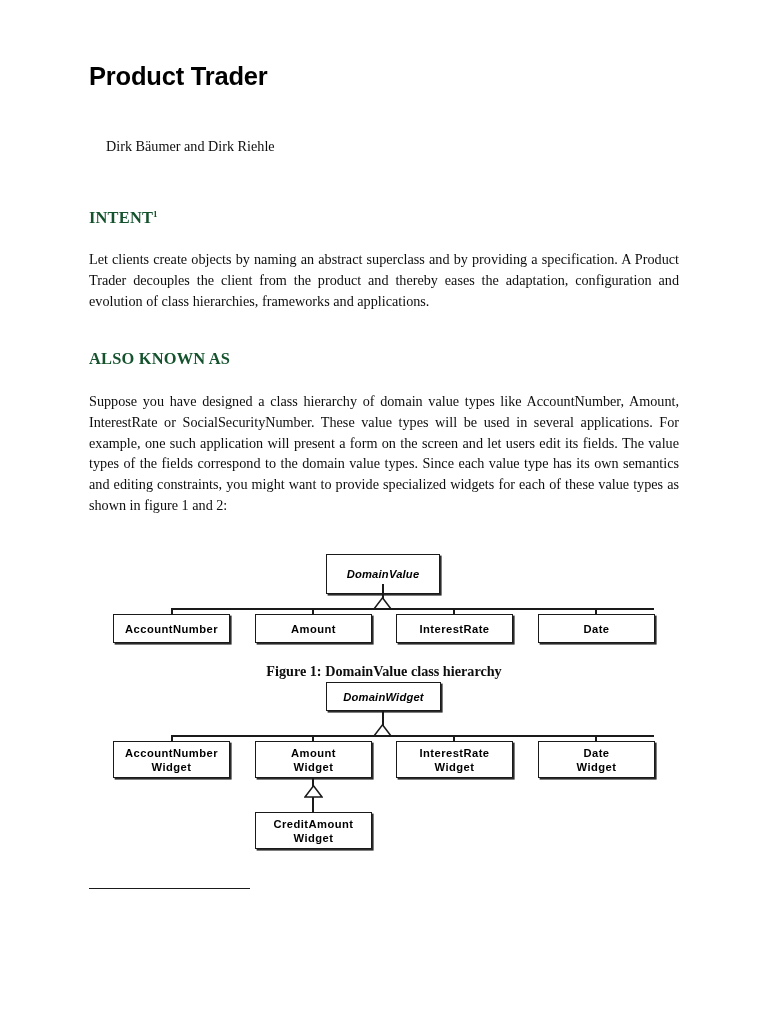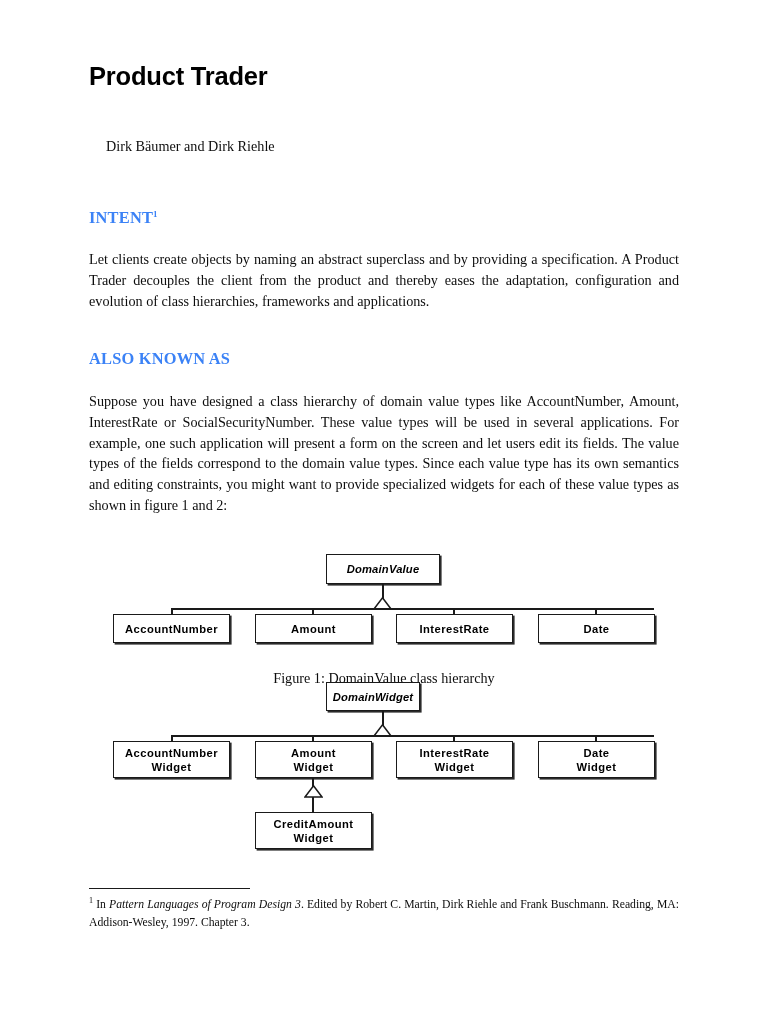--- a/index.html
+++ b/index.html
@@ -43,21 +43,21 @@
   }
 
   
   .section-heading {
     font-family: "Liberation Serif", "DejaVu Serif", serif;
     font-weight: bold;
     font-size: 16.4px;
     letter-spacing: 0.2px;
     margin: 0;
     line-height: 1.2;
-    color: #3b82f6;
+    color: #14532d;
   }
   .h-intent   { padding-top: 35px; }
   .h-aka      { padding-top: 38px; }
   .h-motiv    { padding-top: 41px; }
 
   .section-heading sup {
     font-size: 9px;
     vertical-align: super;
     line-height: 0;
     font-weight: bold;
@@ -172,21 +172,21 @@
 
 
 
     <p class="body-para">Suppose you have designed a class hierarchy of domain value types like AccountNumber, Amount, InterestRate or SocialSecurityNumber. These value types will be used in several applications. For example, one such application will present a form on the screen and let users edit its fields. The value types of the fields correspond to the domain value types. Since each value type has its own semantics and editing constraints, you might want to provide specialized widgets for each of these value types as shown in figure 1 and 2:</p>
 
   </div>
 
   <div class="figure-block" style="position:absolute; left:89px; top:550px;">
     <div class="uml" style="height:100px;">
 
-      <div class="uml-box abstract" style="left:237px; top:4px; width:114px; height:30px;">DomainValue</div>
+      <div class="uml-box abstract" style="left:237px; top:4px; width:114px; height:40px;">DomainValue</div>
 
       <div class="uml-line v" style="left:293px; top:34px; height:15px;"></div>
 
       <div class="tri-wrap" style="left:284px; top:47px;">
         <svg width="19" height="13" viewBox="0 0 19 13">
           <polygon points="9.5,0.8 18,12 1,12" fill="#ffffff" stroke="#1a1a1a" stroke-width="1.5"></polygon>
         </svg>
       </div>
 
       <div class="uml-line h" style="left:82px; top:58px; width:483px;"></div>
@@ -195,27 +195,27 @@
       <div class="uml-line v" style="left:223px; top:58px; height:16px;"></div>
       <div class="uml-line v" style="left:364px; top:58px; height:16px;"></div>
       <div class="uml-line v" style="left:506px; top:58px; height:16px;"></div>
 
       <div class="uml-box" style="left:24px; top:64px; width:117px; height:29px;">AccountNumber</div>
       <div class="uml-box" style="left:166px; top:64px; width:117px; height:29px;">Amount</div>
       <div class="uml-box" style="left:307px; top:64px; width:117px; height:29px;">InterestRate</div>
       <div class="uml-box" style="left:449px; top:64px; width:117px; height:29px;">Date</div>
     </div>
 
-    <p class="figure-caption" style="position:absolute; top:119px; left:0;">Figure 1: DomainValue class hierarchy</p>
+    <p class="figure-caption" style="position:absolute; top:112px; left:0;font-weight:bold;">Figure 1: DomainValue class hierarchy</p>
   </div>
 
   <div class="figure-block" style="position:absolute; left:89px; top:678px;">
     <div class="uml" style="height:175px;">
 
-      <div class="uml-box abstract" style="left:237px; top:4px; width:94px; height:29px;">DomainWidget</div>
+      <div class="uml-box abstract" style="left:237px; top:4px; width:115px; height:29px;">DomainWidget</div>
 
       <div class="uml-line v" style="left:293px; top:33px; height:15px;"></div>
 
       <div class="tri-wrap" style="left:284px; top:46px;">
         <svg width="19" height="13" viewBox="0 0 19 13">
           <polygon points="9.5,0.8 18,12 1,12" fill="#ffffff" stroke="#1a1a1a" stroke-width="1.5"></polygon>
         </svg>
       </div>
 
       <div class="uml-line h" style="left:82px; top:57px; width:483px;"></div>
@@ -248,16 +248,15 @@
 
       <div class="uml-box" style="left:166px; top:134px; width:117px; height:37px;">
         <span><span>CreditAmount</span><span class="l2">Widget</span></span>
       </div>
     </div>
 
   </div>
 
   <div class="footnote-area">
     <div class="footnote-rule"></div>
-    <p class="footnote-text"><sup>1</sup> <span>In </span><span class="ital">Pattern Languages of Program Design 3</span><span>. Edited by Robert C. Martin, Dirk Riehle and Frank Buschmann. Reading, MA: Addison-Wesley, 1997. Chapter 3.</span></p>
   </div>
 
 </div>
 
 </body></html>

